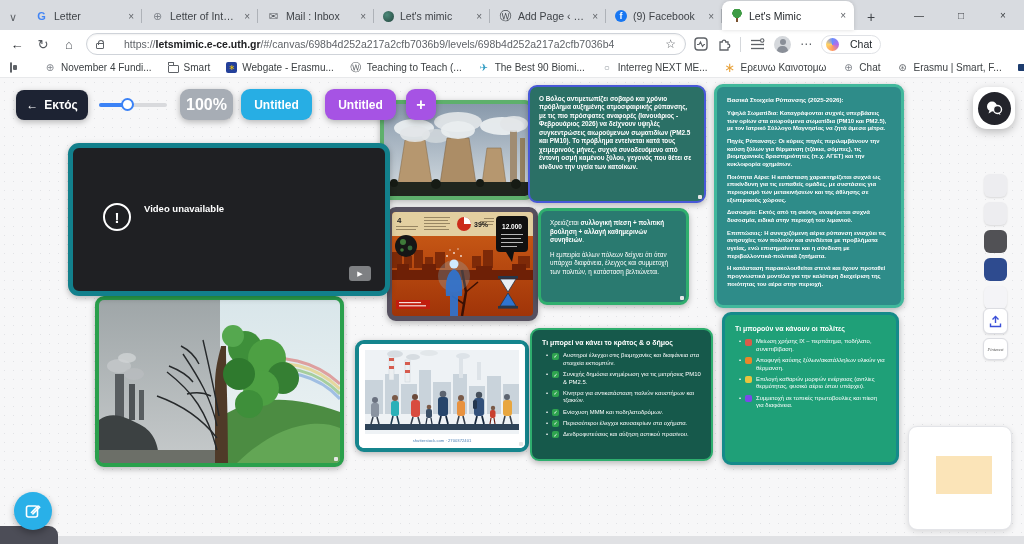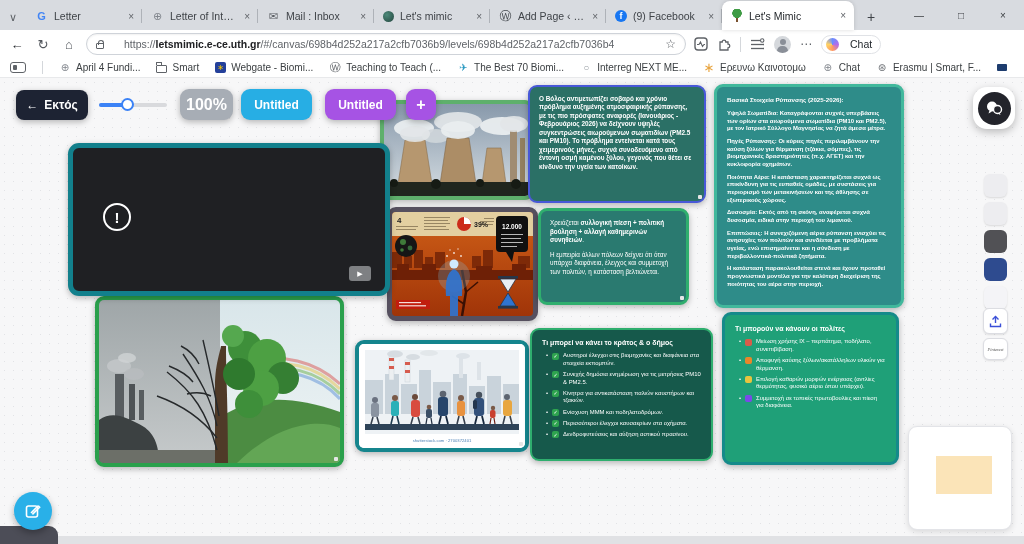--- a/index.html
+++ b/index.html
@@ -222,37 +222,37 @@
         <span>Chat</span>
       </span>
     </div>
   </div>
 
   <div class="bookmarks">
     <span class="sidebar-toggle"></span>
     <span class="bm-divider"></span>
     <span class="bm">
         <span class="bm-ic" style="color:#80858c;">⊕</span>
-        <span>April 4 Fundi...</span>
+        <span>November 4 Fundi...</span>
       </span>
     <span class="bm">
         <span class="folder-ic"></span>
         <span>Smart</span>
       </span>
     <span class="bm">
         <span class="eu-ic">∗</span>
-        <span>Webgate - Biomi...</span>
+        <span>Webgate - Erasmu...</span>
       </span>
     <span class="bm">
         <span class="bm-ic" style="color:#5f6368; font-size:11px;">Ⓦ</span>
         <span>Teaching to Teach (...</span>
       </span>
     <span class="bm">
         <span class="bm-ic" style="color:#2e9bc2;">✈</span>
-        <span>The Best 70 Biomi...</span>
+        <span>The Best 90 Biomi...</span>
       </span>
     <span class="bm">
         <span class="bm-ic" style="color:#9aa0a6;">○</span>
         <span>Interreg NEXT ME...</span>
       </span>
     <span class="bm">
         <span class="bm-ic" style="color:#e8a33d; font-size:13px;">∗</span>
         <span>Ερευνω Καινοτομω</span>
       </span>
     <span class="bm">
@@ -389,20 +389,21 @@
             <rect x="7" y="90" width="22" height="1.2"></rect>
             <rect x="7" y="93.2" width="27" height="1.2"></rect>
           </g>
       </svg>
     </div>
 
     <div class="card card-video shadow">
       <div class="vid-row">
         <div class="excl">!</div>
         <div>
+          <div class="vid-title">Video unavailable</div>
         </div>
       </div>
       <div class="yt-btn">▶</div>
     </div>
 
     <div class="card card-volos shadow">
       <span>Ο Βόλος αντιμετωπίζει σοβαρό και χρόνιο πρόβλημα αυξημένης ατμοσφαιρικής ρύπανσης, με τις πιο πρόσφατες αναφορές (Ιανουάριος - Φεβρουάριος 2026) να δείχνουν υψηλές συγκεντρώσεις αιωρούμενων σωματιδίων (PM2.5 και PM10). Το πρόβλημα εντείνεται κατά τους χειμερινούς μήνες, συχνά συνοδευόμενο από έντονη οσμή καμένου ξύλου, γεγονός που θέτει σε κίνδυνο την υγεία των κατοίκων.</span>
       <div class="handle"></div>
     </div>
 

